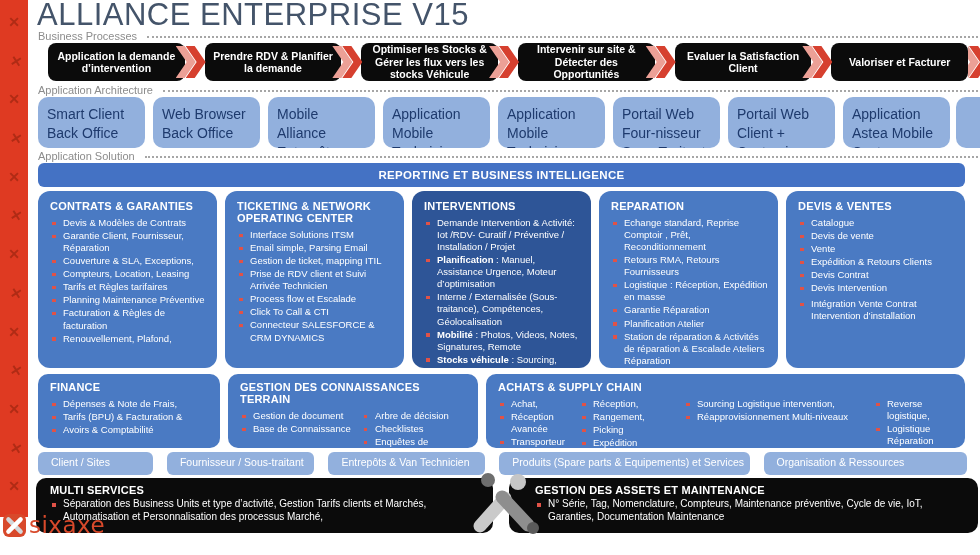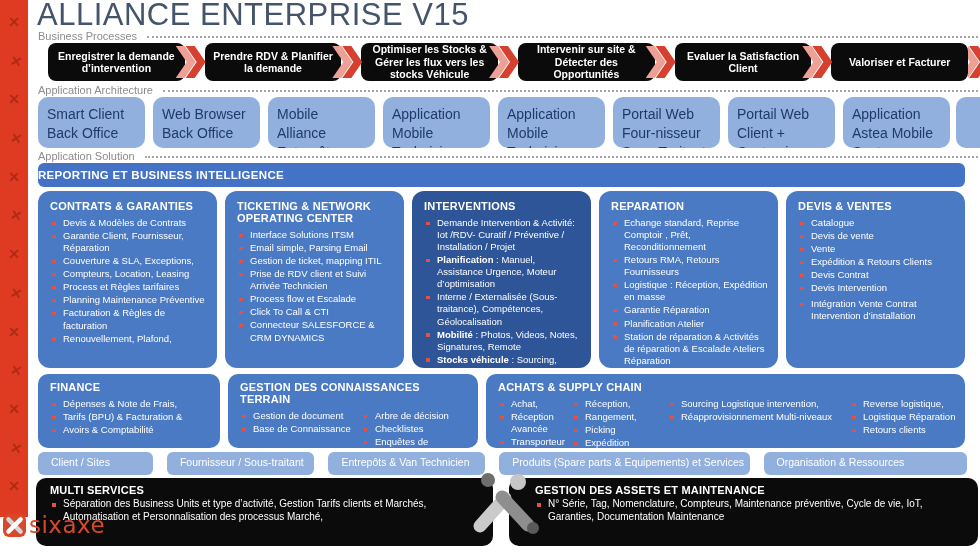--- a/index.html
+++ b/index.html
@@ -41,21 +41,21 @@
   
   #arch-row { position:absolute; left:38px; top:97px; width:912px; height:51px;
     display:flex; gap:8px; }
   .abox { flex:1 1 0; background:#92B0DD; color:#1E3A6D; border-radius:10px;
     font-size:14px; line-height:1.35; padding:8px 9px; overflow:hidden; }
   #arch-sliver { position:absolute; left:956px; top:97px; width:24px; height:51px;
     background:#92B0DD; border-radius:10px 0 0 10px; }
 
   
   #banner { position:absolute; left:38px; top:163px; width:927px; height:24px;
-    background:#4472C4; color:#fff; border-radius:6px; 
+    background:#4472C4; color:#fff; border-radius:6px; text-align:center;
     font-size:11.5px; font-weight:bold; line-height:24px; letter-spacing:.3px; }
 
   
   #columns { position:absolute; left:38px; top:191px; width:927px; height:177px;
     display:flex; gap:8px; }
   .col { flex:1 1 0; background:#4A7AC3; border-radius:12px; color:#fff;
     padding:9px 9px 6px 12px; overflow:hidden; }
   .col.dark { background:#2E5597; }
   .col-title { font-size:11px; font-weight:bold; margin-bottom:5px; letter-spacing:.2px; }
   ul { list-style:none; }
@@ -68,33 +68,33 @@
 
   
   #finance-row { position:absolute; left:38px; top:374px; width:927px; height:74px;
     display:flex; gap:8px; }
   .fin-box { background:#4A7AC3; border-radius:10px; color:#ffffff; padding:7px 8px 5px 12px;
     overflow:hidden; }
   #finance-box { flex:0 0 182px; }
   #gestion-box { flex:0 0 250px; }
   #achats-box  { flex:1; }
   #gestion-cols { display:grid; grid-template-columns:53% 47%; }
-  #achats-cols  { display:grid; grid-template-columns:74px 96px 182px 1fr; column-gap:0; }
+  #achats-cols  { display:grid; grid-template-columns:74px 96px 182px 1fr; column-gap:8px; }
 
   
   #data-row { position:absolute; left:38px; top:452px; width:929px; height:23px;
     display:flex; gap:14px; }
   .dbox { background:#92B0DD; color:#fff; border-radius:6px; font-size:10.5px;
     padding:4px 4px 4px 13px; height:23px; overflow:hidden; white-space:nowrap; }
   .dbox:nth-child(1){ flex:1.05; } .dbox:nth-child(2){ flex:1.4; }
   .dbox:nth-child(3){ flex:1.5; }  .dbox:nth-child(4){ flex:2.5; }
   .dbox:nth-child(5){ flex:2.0; }
 
   
-  #black-row { position:absolute; left:36px; top:478px; width:942px; height:68px;
+  #black-row { position:absolute; left:36px; top:478px; width:942px; height:55px;
     display:flex; gap:16px; }
   .bbox { flex:1 1 0; background:#0B0B0B; border-radius:10px; color:#fff;
     padding:6px 10px 4px 14px; overflow:hidden; }
   .bbox.pad { padding-left:26px; }
   .btitle { font-size:11px; font-weight:bold; margin-bottom:2px; letter-spacing:.2px; }
   .bbox li { font-size:10px; line-height:1.25; }
   .bbox li::before { top:5px; }
   #x-decor { position:absolute; left:458px; top:470px; z-index:3; }
 
   
@@ -126,21 +126,21 @@
     </div>
 
   <div id="title">ALLIANCE ENTERPRISE V15</div>
 
   <div class="label-row" id="bp-label">
     <span>Business Processes</span>
     <span class="dots"></span>
   </div>
 
   <div id="process-row">
-      <div class="pbox">Enregistrer la  demande d’intervention</div>
+      <div class="pbox">Application la  demande d’intervention</div>
       <span class="parrow">
         <i class="back"></i>
         <i class="front"></i>
       </span>
       <div class="pbox">Prendre RDV &amp; Planifier la demande</div>
       <span class="parrow">
         <i class="back"></i>
         <i class="front"></i>
       </span>
       <div class="pbox">Optimiser les Stocks &amp; Gérer les flux vers les stocks Véhicule</div>
@@ -190,21 +190,21 @@
   <div id="banner">REPORTING ET BUSINESS INTELLIGENCE</div>
 
   <div id="columns">
       <div class="col">
         <div class="col-title">CONTRATS &amp; GARANTIES</div>
         <ul>
           <li>Devis &amp; Modèles de Contrats</li>
           <li>Garantie Client, Fournisseur, Réparation</li>
           <li>Couverture &amp; SLA, Exceptions,</li>
           <li>Compteurs, Location, Leasing</li>
-          <li>Process et Règles tarifaires</li>
+          <li>Tarifs et Règles tarifaires</li>
           <li>Planning Maintenance Préventive</li>
           <li>Facturation &amp; Règles de facturation</li>
           <li>Renouvellement, Plafond,</li>
         </ul>
       </div>
       <div class="col">
         <div class="col-title">TICKETING &amp; NETWORK OPERATING CENTER</div>
         <ul>
           <li>Interface Solutions ITSM</li>
           <li>Email simple, Parsing Email</li>

